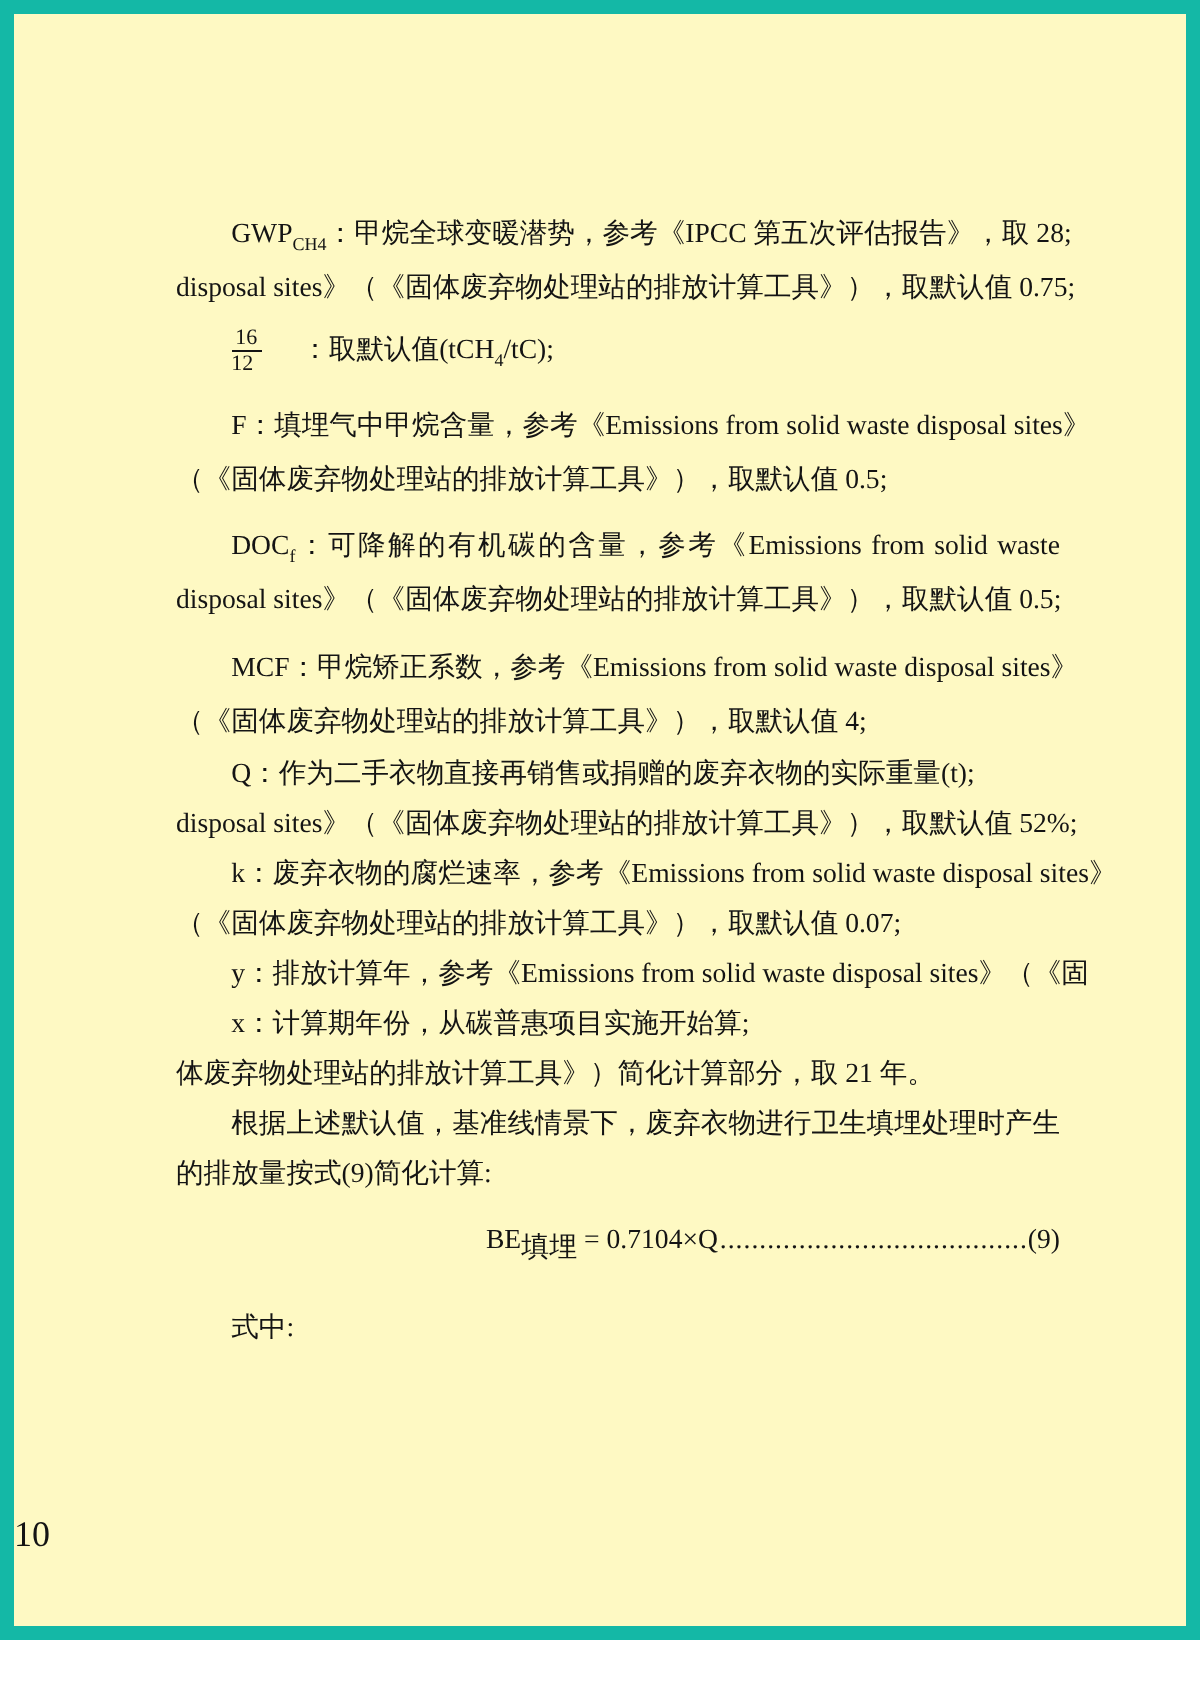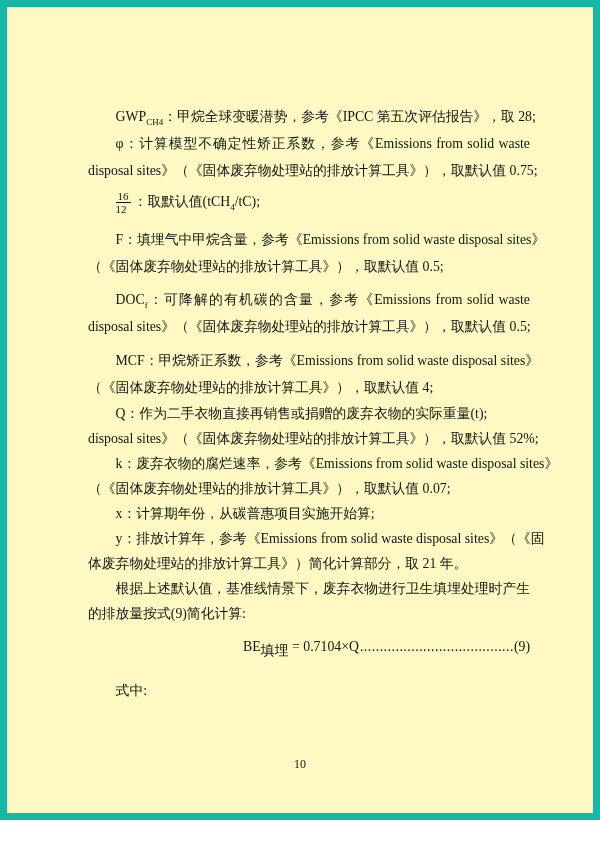--- a/index.html
+++ b/index.html
@@ -31,21 +31,21 @@
   .gap6  { margin-top: 6px; }
   .gap7  { margin-top: 7px; }
   .gap10 { }
   sub { font-size: 9px; line-height: 0; }
   .ln-frac { height: 36px; line-height: 36px; font-size: 13.8px; text-indent: 2em; white-space: nowrap; }
   .frac {
     display: inline-block;
     vertical-align: middle;
     font-size: 11px;
     line-height: 1.15;
-    margin-right: 3px;
+    margin-right: 20px;
     text-indent: 0;
   }
   .frac .fnum { display: block; border-bottom: 1px solid #141414; padding: 0 2px; }
   .frac .fden { display: block; }
   .formula {
     display: flex;
     align-items: baseline;
     height: 30px;
     line-height: 30px;
     font-size: 13.8px;
@@ -61,56 +61,54 @@
     white-space: nowrap;
     letter-spacing: 0.5px;
   }
   .eqno { white-space: nowrap; }
   .where { margin-top: 16px; height: 25px; line-height: 25px; font-size: 13.8px; text-indent: 2em; }
   .pagenum {
     position: absolute;
     top: 750px;
     left: 0;
     width: 100%;
-    text-align: center;
-    font-size: 12px;
+    font-size: 18px;
   }
 </style>
 </head>
 <body>
 
 <div class="page">
   <div class="content">
 
     <div class="ln la ind"><span>GWP</span><sub>CH4</sub><span>：甲烷全球变暖潜势，参考《IPCC 第五次评估报告》，取 28;</span></div>
 
-    <div class="ln la ind j">φ：计算模型不确定性矫正系数，参考《Emissions from solid waste</div>
     <div class="ln la">disposal sites》（《固体废弃物处理站的排放计算工具》），取默认值 0.75;</div>
 
     <div class="ln-frac"><span class="frac"><span class="fnum">16</span><span class="fden">12</span></span><span>：取默认值(tCH</span><sub>4</sub><span>/tC);</span></div>
 
     <div class="ln la ind j gap6">F：填埋气中甲烷含量，参考《Emissions from solid waste disposal sites》</div>
     <div class="ln la">（《固体废弃物处理站的排放计算工具》），取默认值 0.5;</div>
 
     <div class="ln la ind j gap6"><span>DOC</span><sub>f</sub><span>：可降解的有机碳的含量，参考《Emissions from solid waste</span></div>
     <div class="ln la">disposal sites》（《固体废弃物处理站的排放计算工具》），取默认值 0.5;</div>
 
     <div class="ln la ind j gap7">MCF：甲烷矫正系数，参考《Emissions from solid waste disposal sites》</div>
     <div class="ln la">（《固体废弃物处理站的排放计算工具》），取默认值 4;</div>
 
     <div class="ln lb ind gap10">Q：作为二手衣物直接再销售或捐赠的废弃衣物的实际重量(t);</div>
 
     <div class="ln lb">disposal sites》（《固体废弃物处理站的排放计算工具》），取默认值 52%;</div>
 
     <div class="ln lb ind j">k：废弃衣物的腐烂速率，参考《Emissions from solid waste disposal sites》</div>
     <div class="ln lb">（《固体废弃物处理站的排放计算工具》），取默认值 0.07;</div>
 
+    <div class="ln lb ind j">y：排放计算年，参考《Emissions from solid waste disposal sites》（《固</div>
+
     <div class="ln lb ind">x：计算期年份，从碳普惠项目实施开始算;</div>
-
-    <div class="ln lb ind j">y：排放计算年，参考《Emissions from solid waste disposal sites》（《固</div>
     <div class="ln lb">体废弃物处理站的排放计算工具》）简化计算部分，取 21 年。</div>
 
     <div class="ln lb ind j">根据上述默认值，基准线情景下，废弃衣物进行卫生填埋处理时产生</div>
     <div class="ln lb">的排放量按式(9)简化计算:</div>
 
     <div class="formula">
       <span class="fsp"></span>
         <span class="eq"><span>BE</span><sub class="cnsub">填埋</sub><span> = 0.7104×Q</span></span>
         <span class="leader">............................................................</span>
         <span class="eqno">(9)</span>

